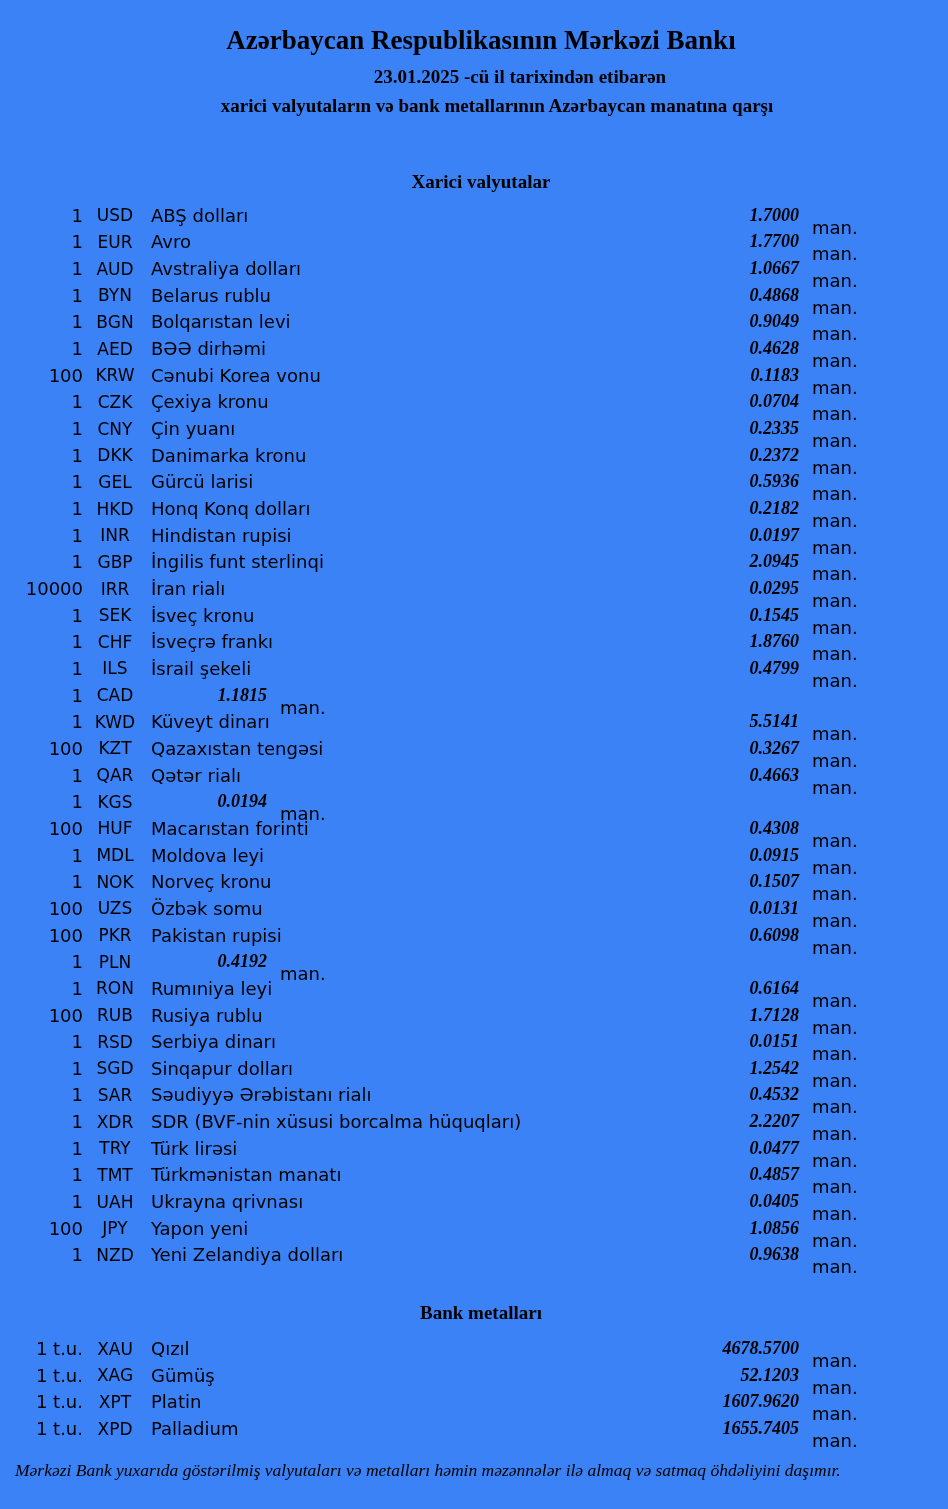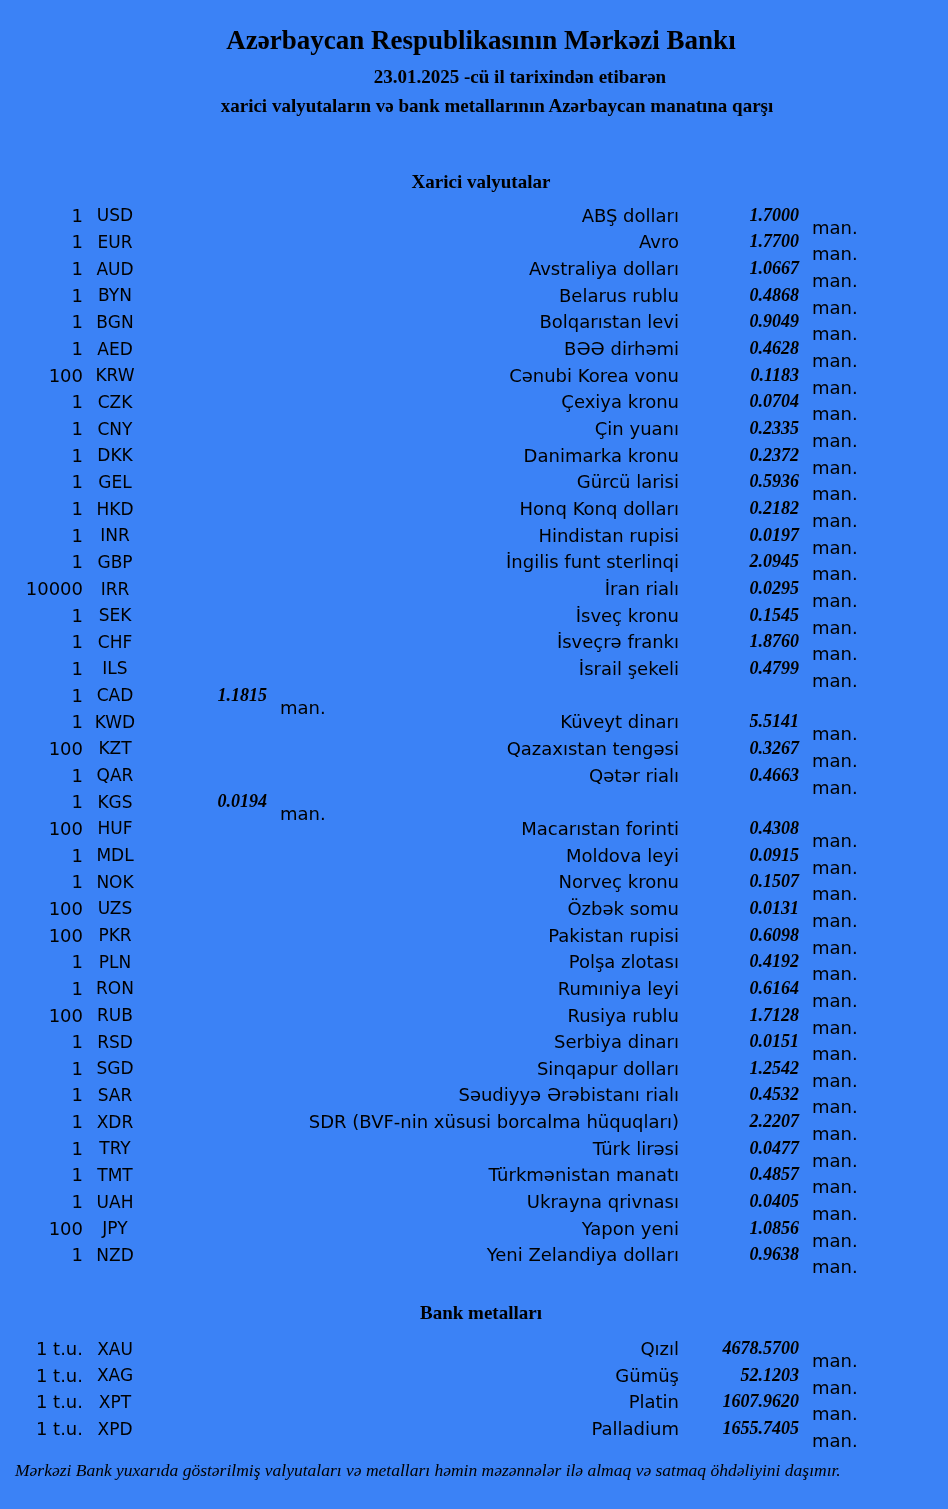--- a/index.html
+++ b/index.html
@@ -70,21 +70,21 @@
   }
   .c-code {
     width: 64px;
     text-align: center;
     font-size: 17px;
     white-space: nowrap;
   }
   .c-name {
     flex: 1;
     padding-left: 4px;
-    text-align: right;
+    text-align: left;
     font-size: 18px;
     white-space: nowrap;
     overflow: hidden;
   }
   .c-rate {
     width: 120px;
     text-align: right;
     font-family: "Liberation Serif", serif;
     font-weight: bold;
     font-style: italic;
@@ -308,21 +308,20 @@
       <div class="row">
         <span class="c-qty">100</span>
         <span class="c-code">PKR</span>
         <span class="c-name">Pakistan rupisi</span>
         <span class="c-rate">0.6098</span>
         <span class="c-unit">man.</span>
       </div>
       <div class="row">
         <span class="c-qty">1</span>
         <span class="c-code">PLN</span>
-        <span class="c-name">Polşa zlotası</span>
         <span class="c-rate">0.4192</span>
         <span class="c-unit">man.</span>
       </div>
       <div class="row">
         <span class="c-qty">1</span>
         <span class="c-code">RON</span>
         <span class="c-name">Rumıniya leyi</span>
         <span class="c-rate">0.6164</span>
         <span class="c-unit">man.</span>
       </div>

